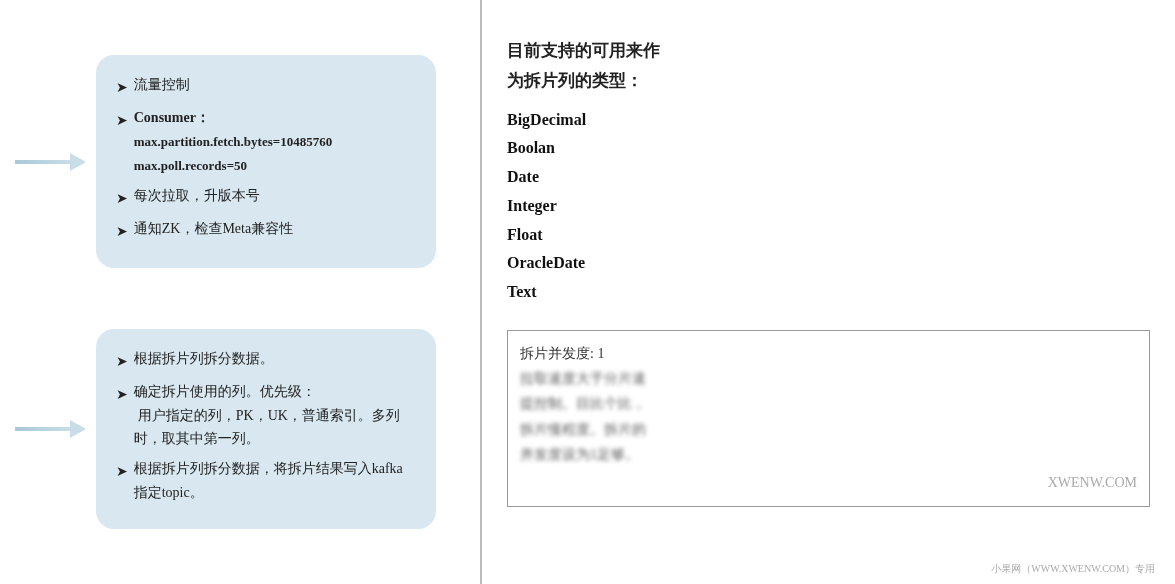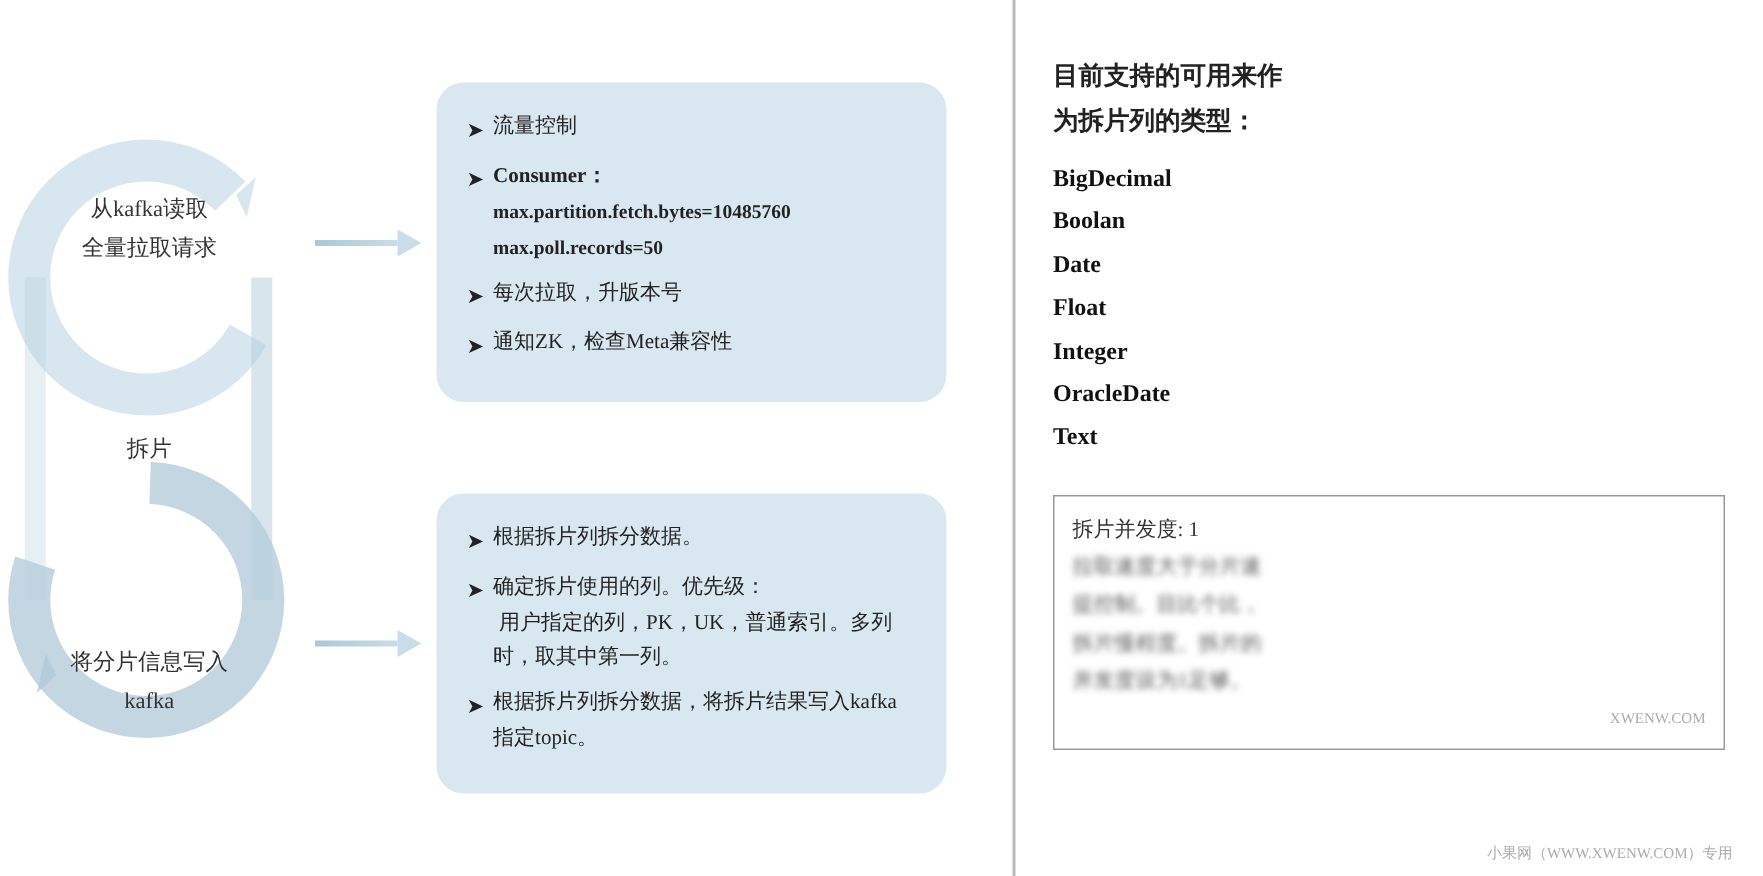--- a/index.html
+++ b/index.html
@@ -124,66 +124,36 @@
       padding: 10px 12px;
       font-size: 13.5px;
       color: #333;
       line-height: 1.75;
       background: #fff;
       margin-top: 12px;
       position: relative;
     }
 
     .note-watermark {
-      font-size: 10px;
+      font-size: 14px;
       color: #aaa;
       text-align: right;
       margin-top: 4px;
     }
 
     .blurred-text {
       filter: blur(2px);
       color: #555;
     }
   </style>
 </head>
 <body>
 
 <div class="full-layout">
 
-  <div class="left-col">
-    <svg class="arrows-svg" viewBox="0 0 195 584" xmlns="http://www.w3.org/2000/svg">
-
-      <ellipse cx="95" cy="185" rx="78" ry="78" fill="none" stroke="#c8dde8" stroke-width="28" stroke-dasharray="390 100" stroke-dashoffset="-40" opacity="0.7"></ellipse>
-
-      <polygon points="155,130 168,118 162,145" fill="#c8dde8" opacity="0.7"></polygon>
-
-      <ellipse cx="95" cy="400" rx="78" ry="78" fill="none" stroke="#b0c8d8" stroke-width="28" stroke-dasharray="390 100" stroke-dashoffset="120" opacity="0.75"></ellipse>
-
-      <polygon points="35,450 22,462 28,436" fill="#b0c8d8" opacity="0.75"></polygon>
-
-      <rect x="165" y="185" width="14" height="215" fill="#b8d0dc" opacity="0.55"></rect>
-
-      <rect x="14" y="185" width="14" height="215" fill="#b8d0dc" opacity="0.35"></rect>
-    </svg>
-
-    <div style="position:absolute; top:128px; left:22px; text-align:center; width:155px; z-index:3;">
-      <span style="font-size:15px; color:#333; white-space:pre-line; line-height:1.7;">从kafka读取
-全量拉取请求</span>
-    </div>
-
-    <div style="position:absolute; top:290px; left:22px; text-align:center; width:155px; z-index:3;">
-      <span style="font-size:15px; color:#333;">拆片</span>
-    </div>
-
-    <div style="position:absolute; top:430px; left:22px; text-align:center; width:155px; z-index:3;">
-      <span style="font-size:15px; color:#333; white-space:pre-line; line-height:1.7;">将分片信息写入
-kafka</span>
-    </div>
-  </div>
 
   <div class="center-col">
 
     <div class="center-row">
       <div class="horiz-arrow">
         <div class="h-arrow-line"></div>
         <div class="h-arrow-head"></div>
       </div>
       <div class="content-box">
         <div class="bullet-item">
@@ -235,22 +205,22 @@
 
   <div class="right-col">
     <div style="font-size:17px; font-weight:bold; color:#222; line-height:1.75; margin-bottom:10px;">
       目前支持的可用来作<br>为拆片列的类型：
     </div>
 
     <div style="margin-bottom: 11px;">
       <div class="type-item">BigDecimal</div>
       <div class="type-item">Boolan</div>
       <div class="type-item">Date</div>
+      <div class="type-item">Integer</div>
       <div class="type-item">Float</div>
-      <div class="type-item">Integer</div>
       <div class="type-item">OracleDate</div>
       <div class="type-item">Text</div>
     </div>
 
     <div class="note-box">
       <div style="font-size:14px; color:#333; line-height:1.8;">
         拆片并发度: 1<br>
         <span class="blurred-text">拉取速度大于分片速<br>
         提控制。目比个比，<br>
         拆片慢程度。拆片的<br>

